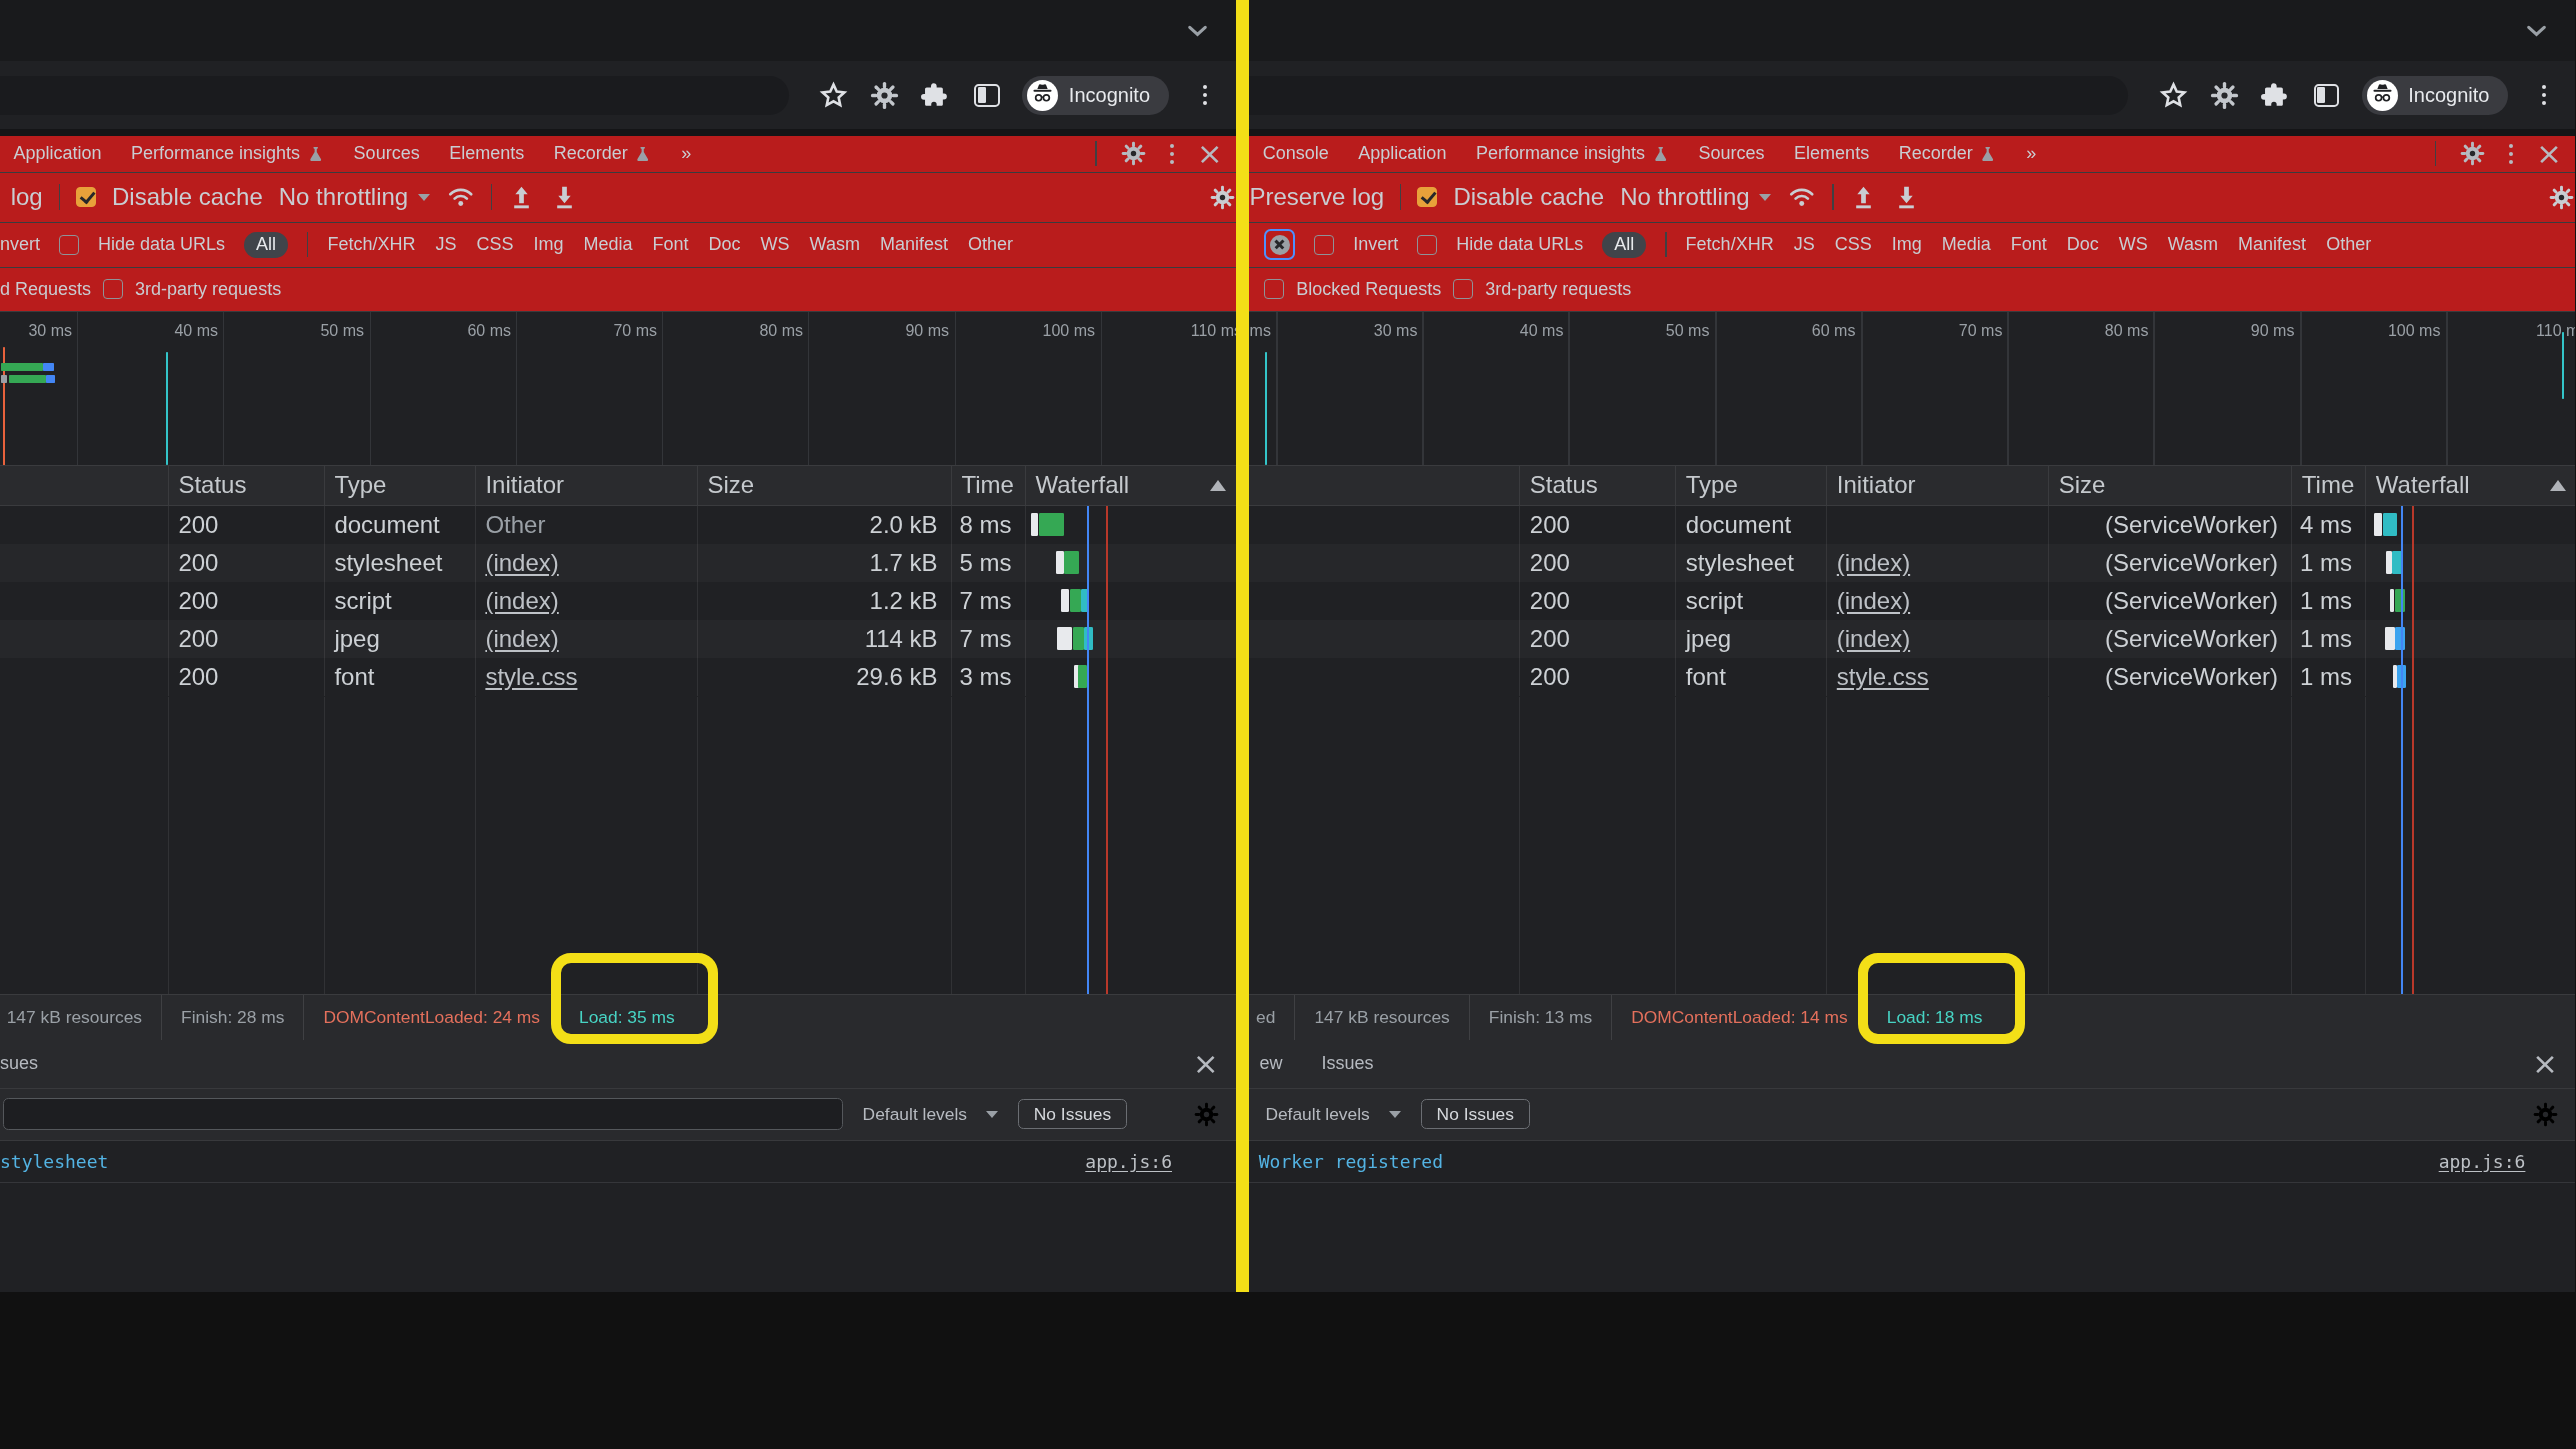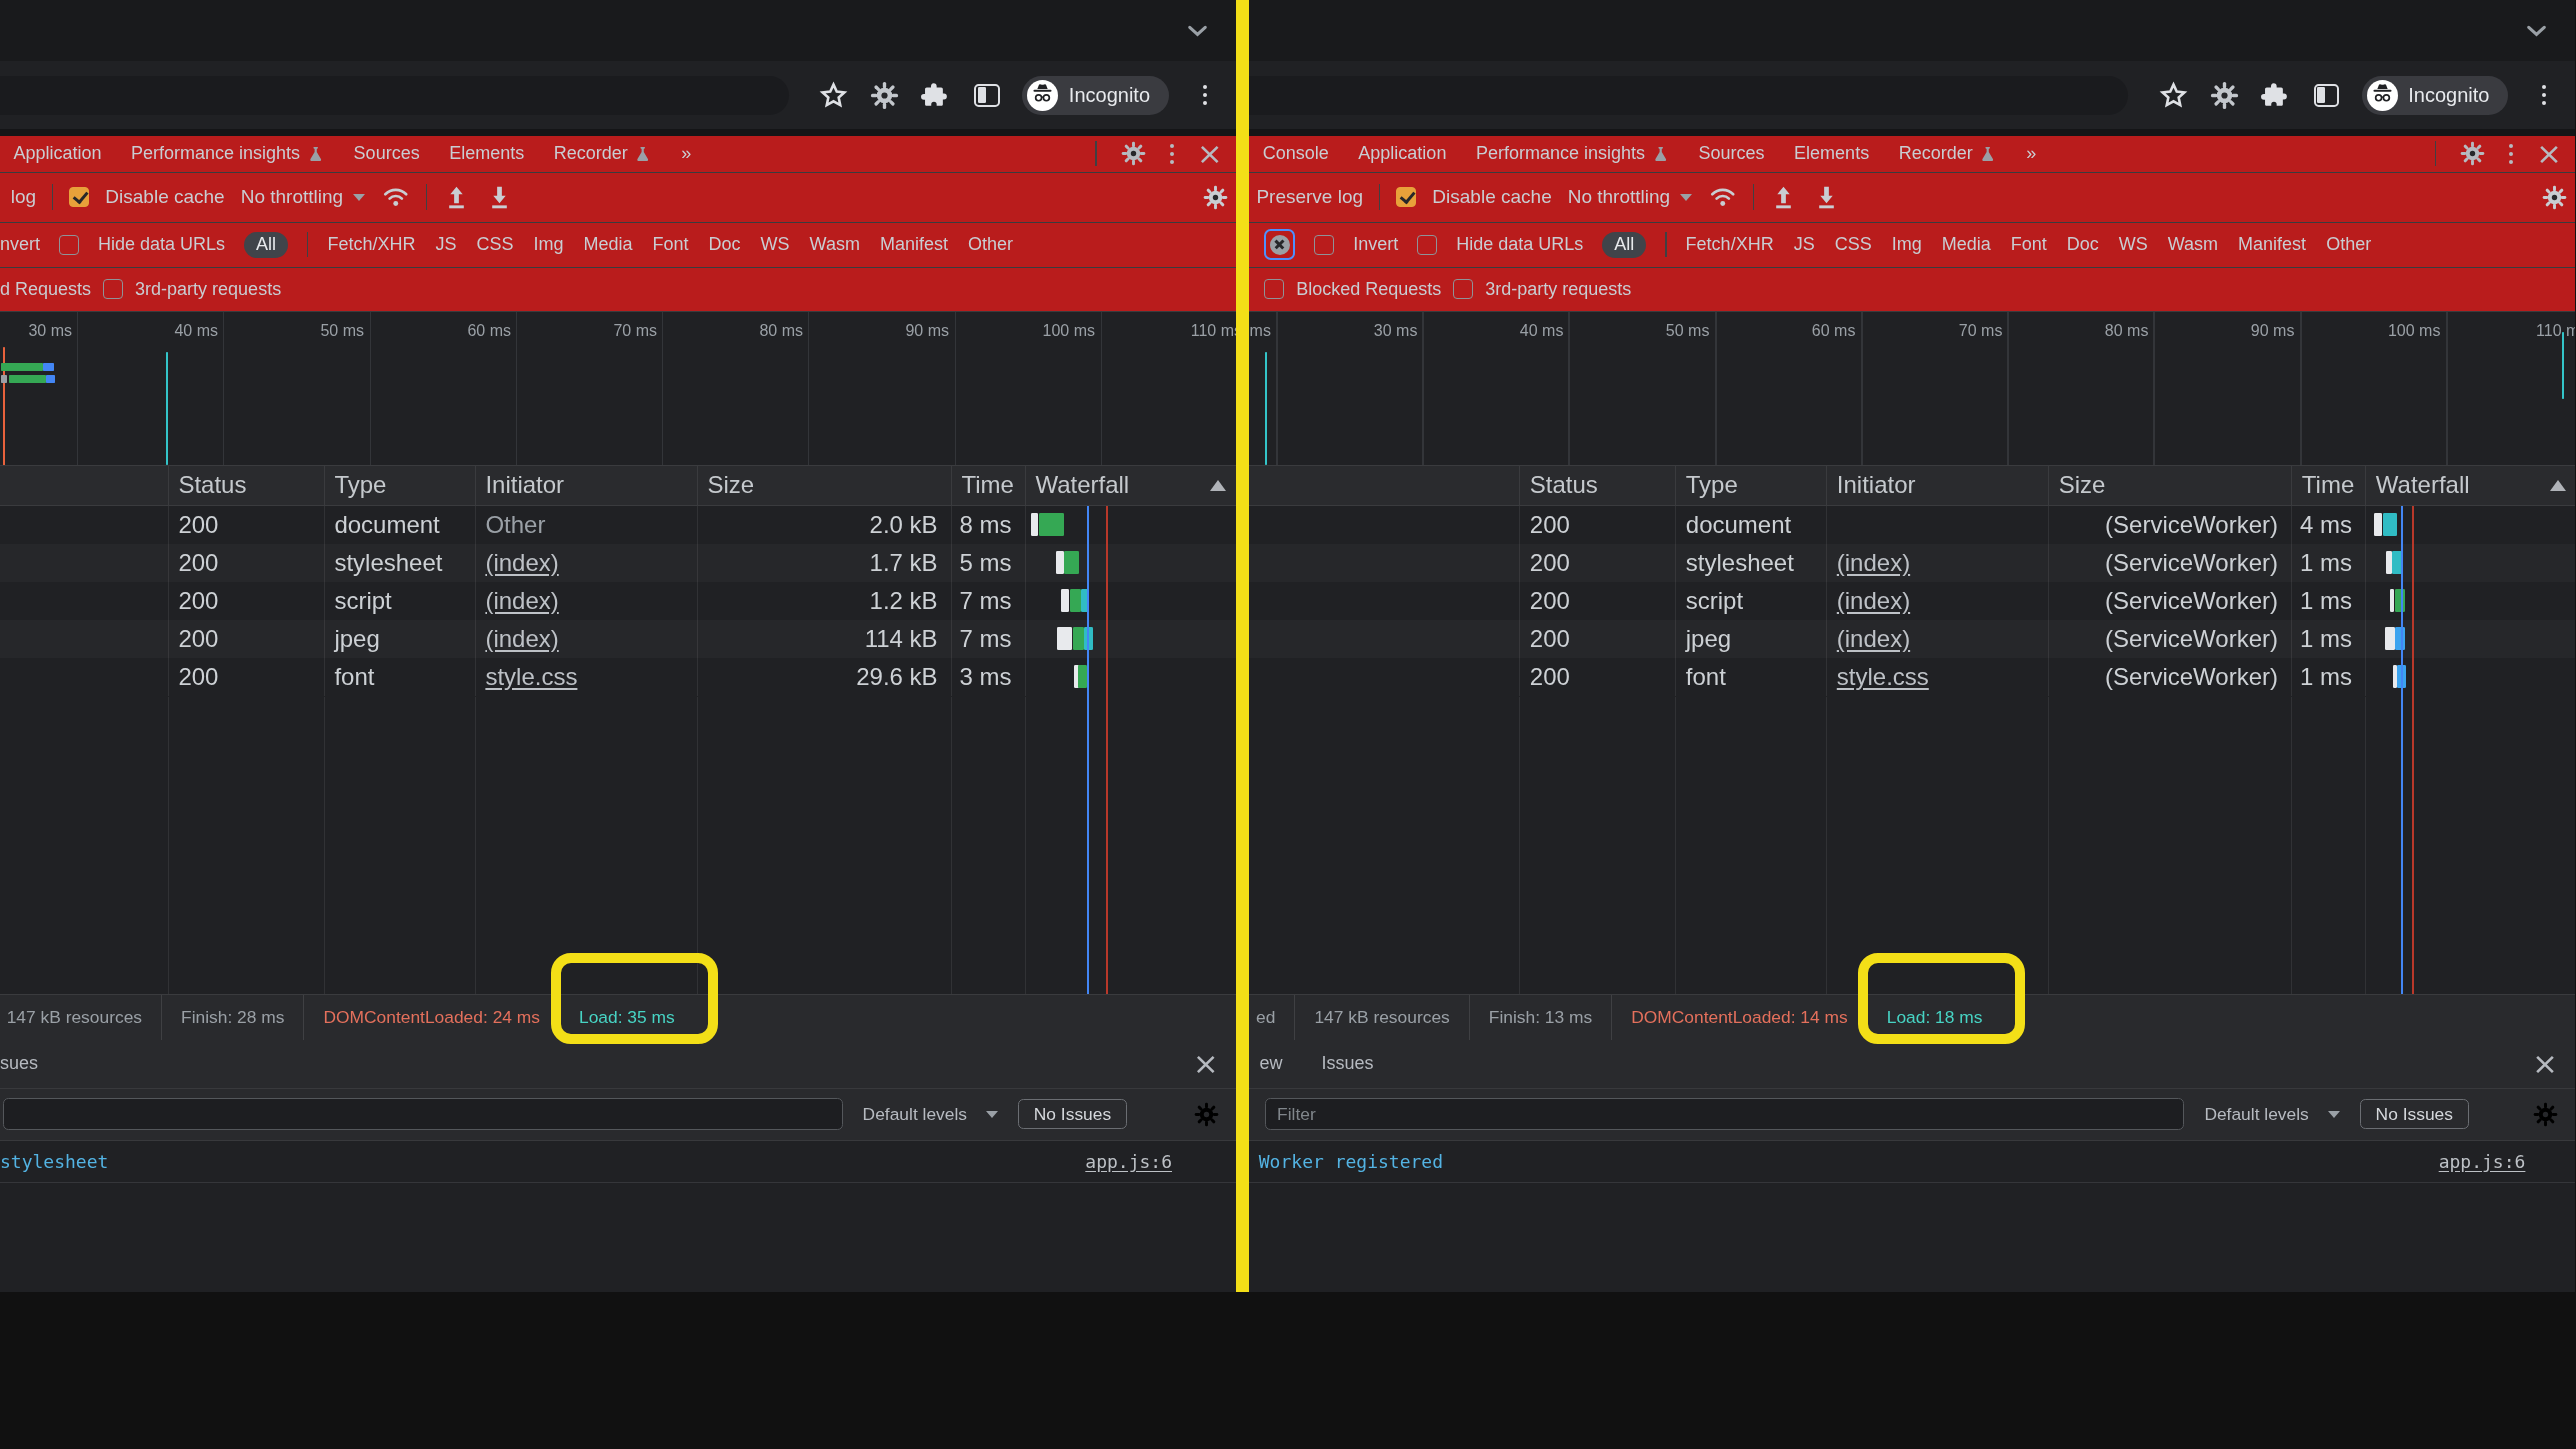--- a/index.html
+++ b/index.html
@@ -24,21 +24,21 @@
   .dots{display:flex;flex-direction:column;gap:4px;align-items:center;justify-content:center}
   .dots i{width:4px;height:4px;border-radius:50%;background:currentColor;display:block}
 
   .dt-gap{height:6.7px;background:#141517;flex:none}
   .row{flex:none;display:flex;align-items:center;background:#b91c1c;color:#c9cdd2}
   .dt-tabs{height:37px;border-bottom:1.3px solid #3a3b3e;font-size:18px;padding:0 13.4px}
   .dt-tab{display:flex;align-items:center;gap:6.7px;margin-right:29.5px;white-space:nowrap;color:#c9cdd2}
   .dt-icons{margin-left:auto;display:flex;align-items:center;gap:23px;color:#b6bac0}
   .x-close{font-size:31px;color:#b6bac0;line-height:1;font-family:"DejaVu Sans",sans-serif}
 
-  .net-toolbar{height:50px;border-bottom:1.3px solid #3a3b3e;font-size:19px;gap:16px;padding:0 7px}
+  .net-toolbar{height:50px;border-bottom:1.3px solid #3a3b3e;font-size:24px;gap:16px;padding:0 0}
   .win-left .net-toolbar{padding-left:10.7px}
   .ml-auto{margin-left:auto}
 
   .filter-bar{height:45px;border-bottom:1.3px solid #3a3b3e;font-size:18px;gap:19px;padding:0 14.8px}
   .win-left .filter-bar{padding-left:0}
   .type-chip{white-space:nowrap}
   .pill{background:#40444a;border-radius:13.4px;padding:2.7px 12px;color:#e8eaed}
 
   .block-bar{height:44px;border-bottom:1.3px solid #3a3b3e;font-size:18px;gap:12px;padding:0 14.8px}
   .win-left .block-bar{padding-left:0}
@@ -808,21 +808,20 @@
 
     <div class="drawer-tabs">
       <div class="drawer-tab-list">
           <span class="drawer-tab">ew</span>
           <span class="drawer-tab">Issues</span>
         </div>
       <span class="x-close">×</span>
     </div>
 
     <div class="console-toolbar">
-      <input class="filter-input" placeholder="Filter" style="">
       <span class="levels">
         <span>Default levels</span>
         <span class="caret"></span>
       </span>
       <button class="no-issues">No Issues</button>
       <svg class="icon-svg ml-auto" width="27" height="27" viewBox="0 0 24 24">
           <use href="#sym-gear"></use>
         </svg>
     </div>
 

